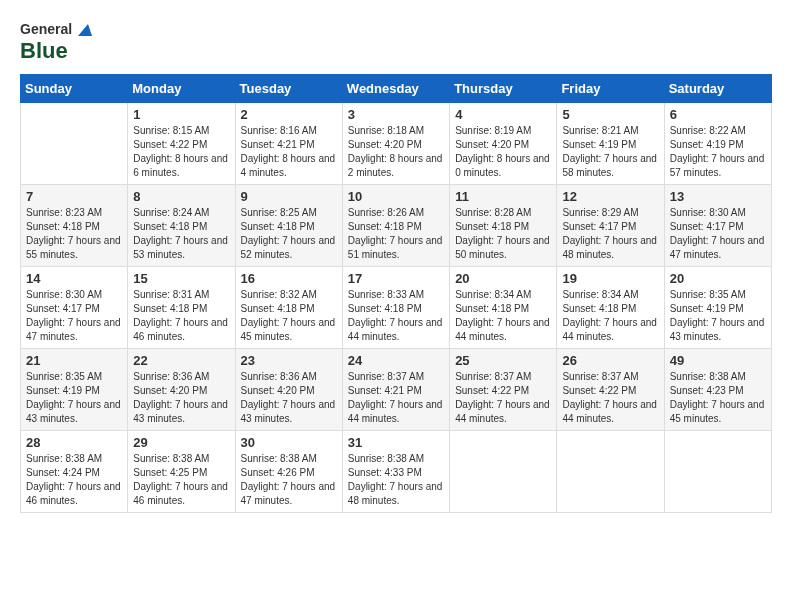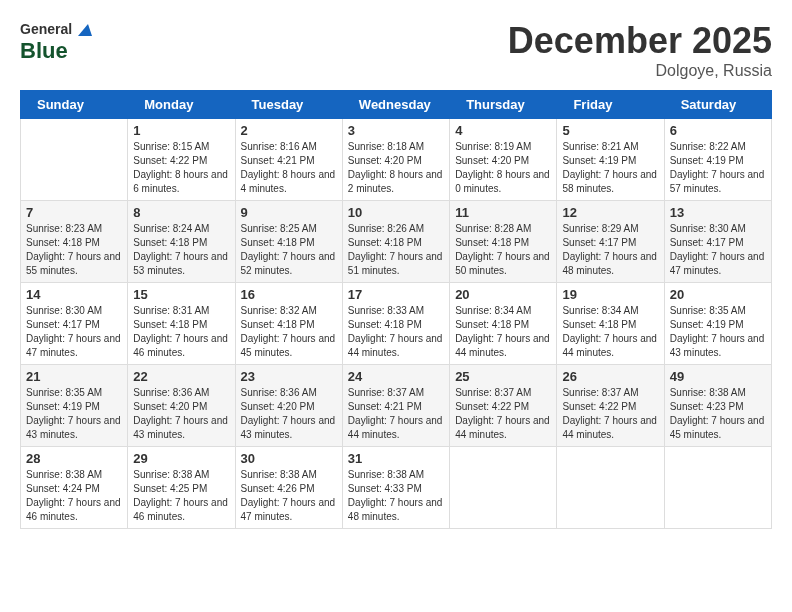--- a/index.html
+++ b/index.html
@@ -33,21 +33,21 @@
       color: #555;
     }
     .calendar {
       width: 100%;
       border-collapse: collapse;
       border: 1px solid #ccc;
     }
     .calendar th {
       background-color: #1565c0;
       color: #fff;
-      padding: 6px 16px;
+      padding: 6px 4px;
       font-size: 13px;
       text-align: left;
       border: 1px solid #1565c0;
     }
     .calendar td {
       vertical-align: top;
       padding: 4px 5px;
       font-size: 10.5px;
       color: #333;
       border: 1px solid #ddd;
@@ -83,24 +83,20 @@
     <div>
       <div style="display:flex;align-items:center;">
         <span style="font-size:14px;font-weight:bold;color:#333;">General</span>
         <svg width="18" height="18" viewBox="0 0 18 18" style="margin:0 2px;">
           <polygon points="4,16 14,4 18,16" fill="#1565c0"></polygon>
         </svg>
       </div>
       <span style="font-size:22px;font-weight:bold;color:#14532d;">Blue</span>
     </div>
   </div>
-  <div class="title-block">
-    <div class="month-title">December 2025</div>
-    <div class="location-title">Dolgoye, Russia</div>
-  </div>
 </div>
 
 <table class="calendar">
   <thead>
     <tr>
     <th>Sunday</th>
         <th>Monday</th>
         <th>Tuesday</th>
         <th>Wednesday</th>
         <th>Thursday</th>

